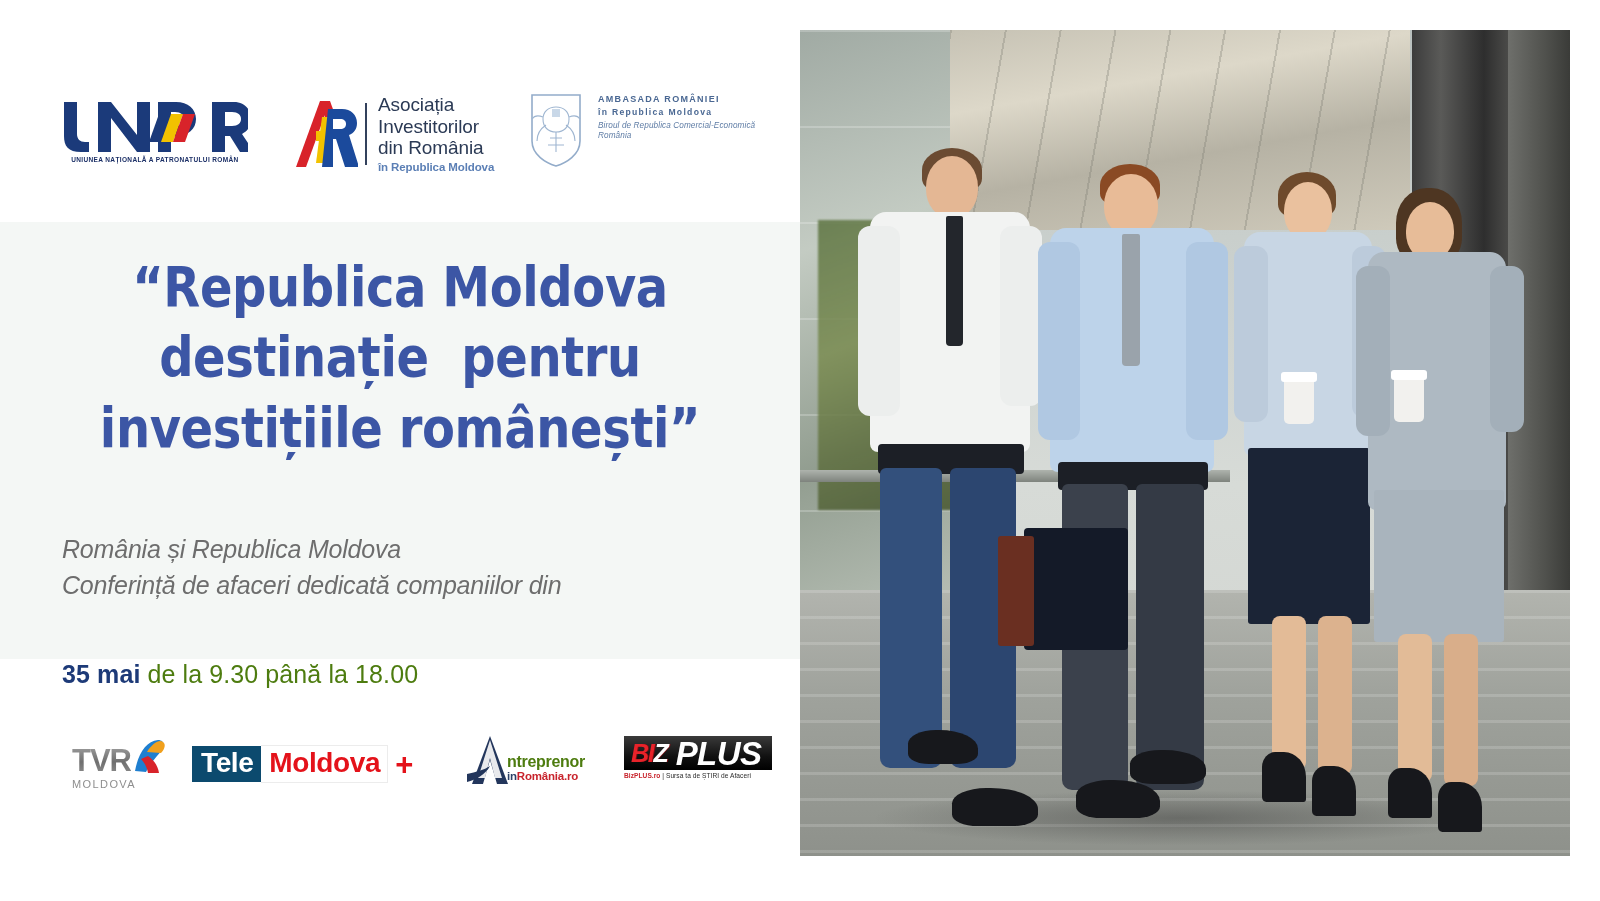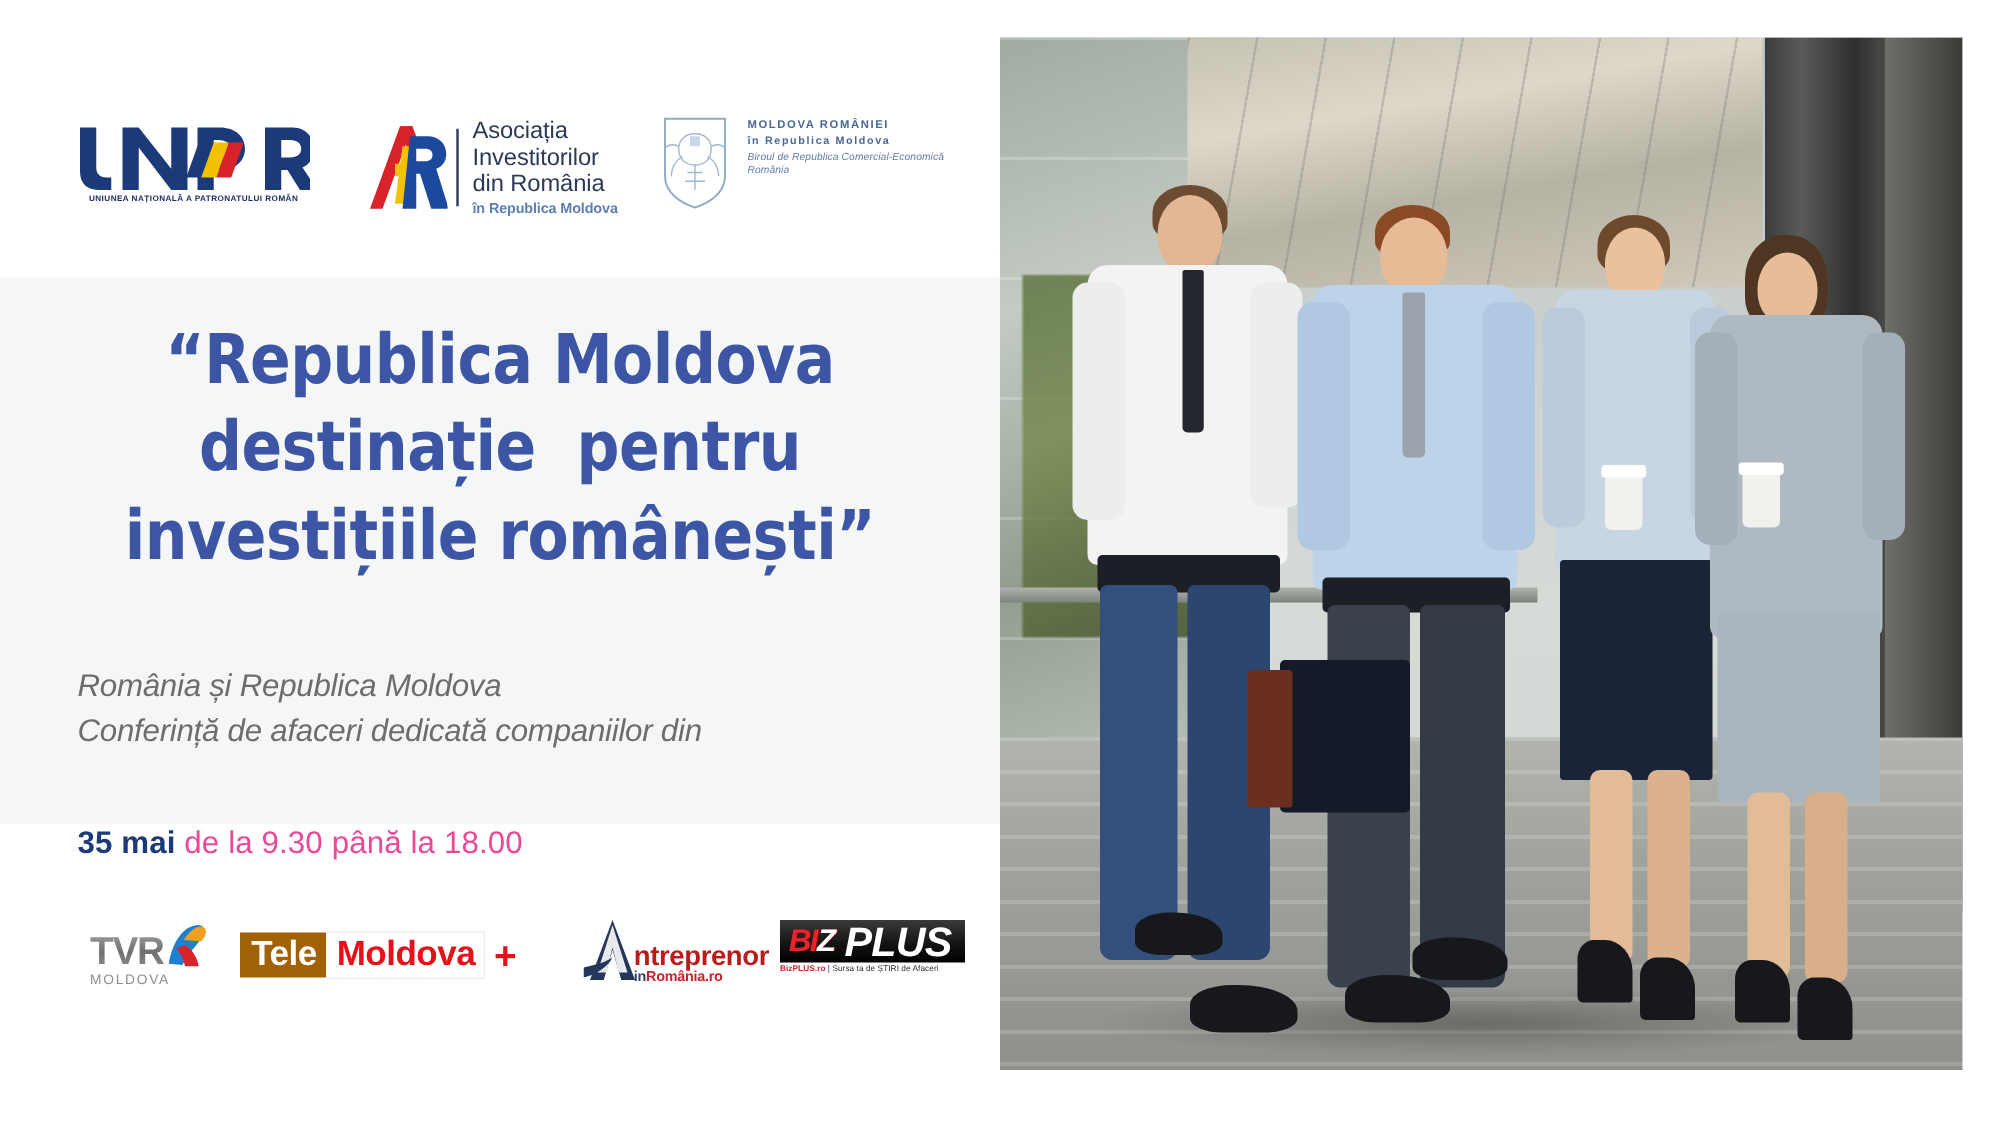--- a/index.html
+++ b/index.html
@@ -61,52 +61,52 @@
     line-height:1.44;font-weight:400;letter-spacing:-.2px;
   }
   .subtitle .ln{display:block;}
 
   
   .dateline{
     position:absolute;left:62px;top:660px;
     font-size:25px;color:#1f3b73;letter-spacing:.1px;white-space:nowrap;
   }
   .dateline b{font-weight:700;color:#1d3a78;}
-  .dateline span.rest{font-weight:400;color:#ec4899;}
+  .dateline span.rest{font-weight:400;color:#4d7c0f;}
 
   
   .media{position:absolute;left:14px;top:730px;width:800px;height:80px;}
 
   .m-tvr{position:absolute;left:58px;top:5px;width:110px;height:62px;}
   .m-tvr .row{display:flex;align-items:flex-end;height:40px;}
   .m-tvr .tv{
     font-size:31px;font-weight:700;letter-spacing:-1px;
     background:linear-gradient(180deg,#9d9d9d 0%,#6f6f6f 55%,#8c8c8c 100%);
     -webkit-background-clip:text;background-clip:text;color:transparent;
     line-height:.95;
   }
   .m-tvr svg{margin-left:1px;margin-bottom:1px;}
   .m-tvr .cap{font-size:11px;color:#8e8e8e;letter-spacing:1.4px;margin-top:3px;font-weight:400;}
 
   .m-tele{position:absolute;left:178px;top:14px;height:40px;display:flex;align-items:center;}
   .m-tele .tele{
-    background:#a16207;color:#ffffff;font-size:28px;font-weight:700;
+    background:#0c4a6e;color:#ffffff;font-size:28px;font-weight:700;
     padding:3px 8px 5px 9px;line-height:1;letter-spacing:-.4px;
   }
   .m-tele .mold{
     background:#ffffff;color:#e4121a;font-size:28px;font-weight:700;
     padding:3px 7px 5px 8px;line-height:1;letter-spacing:-.4px;
     border:1px solid #ececec;border-left:none;
   }
   .m-tele .plus{color:#e4121a;font-size:31px;font-weight:700;margin-left:7px;line-height:1;}
 
   .m-antr{position:absolute;left:450px;top:4px;width:145px;height:62px;}
   .m-antr .glyph{position:absolute;left:0;top:0;width:54px;height:52px;}
   .m-antr .txt{position:absolute;left:43px;top:20px;line-height:1.04;}
-  .m-antr .t1{font-size:22px;font-weight:700;color:#b91c1c;letter-spacing:-.3px;}
+  .m-antr .t1{font-size:16px;font-weight:700;color:#4d7c0f;letter-spacing:-.3px;}
   .m-antr .t2{font-size:11.5px;font-weight:700;color:#2a3f66;letter-spacing:-.2px;}
   .m-antr .t2 i{font-style:normal;color:#c8232c;}
 
   .m-biz{position:absolute;left:610px;top:6px;width:150px;height:58px;}
   .m-biz .bar{
     position:relative;width:148px;height:34px;
     background:linear-gradient(180deg,#3a3a3a 0%,#111111 60%,#000000 100%);
     display:flex;align-items:center;overflow:hidden;
   }
   .m-biz .biz{
@@ -249,21 +249,21 @@
             <g stroke="#9fb6d1" stroke-width="1.1" fill="none">
               <path d="M28 16 c-8 0-13 5-13 12 c0 8 5 13 13 13 s13-5 13-13 c0-7-5-12-13-12 Z"></path>
               <path d="M15 26 c-5-2-9-1-11 2 M41 26 c5-2 9-1 11 2"></path>
               <path d="M28 41 v20 M22 47 h12 M20 54 h16"></path>
               <path d="M18 34 c-6 4-9 10-9 16 M38 34 c6 4 9 10 9 16"></path>
             </g>
             <path d="M24 18 h8 v8 h-8 Z" fill="#c9d8e8"></path>
           </svg>
         </div>
         <div class="emb-text">
-          <div class="t1">MOLDOVA ROMÂNIEI</div>
+          <div class="t1">AMBASADA ROMÂNIEI</div>
           <div class="t2">în Republica Moldova</div>
           <div class="t3">Biroul de Republica Comercial-Economică</div>
           <div class="t4">România</div>
         </div>
       </div>
     </div>
 
     <div class="headline">
       <span class="ln">“Republica Moldova</span>
       <span class="ln">destinație  pentru</span>

